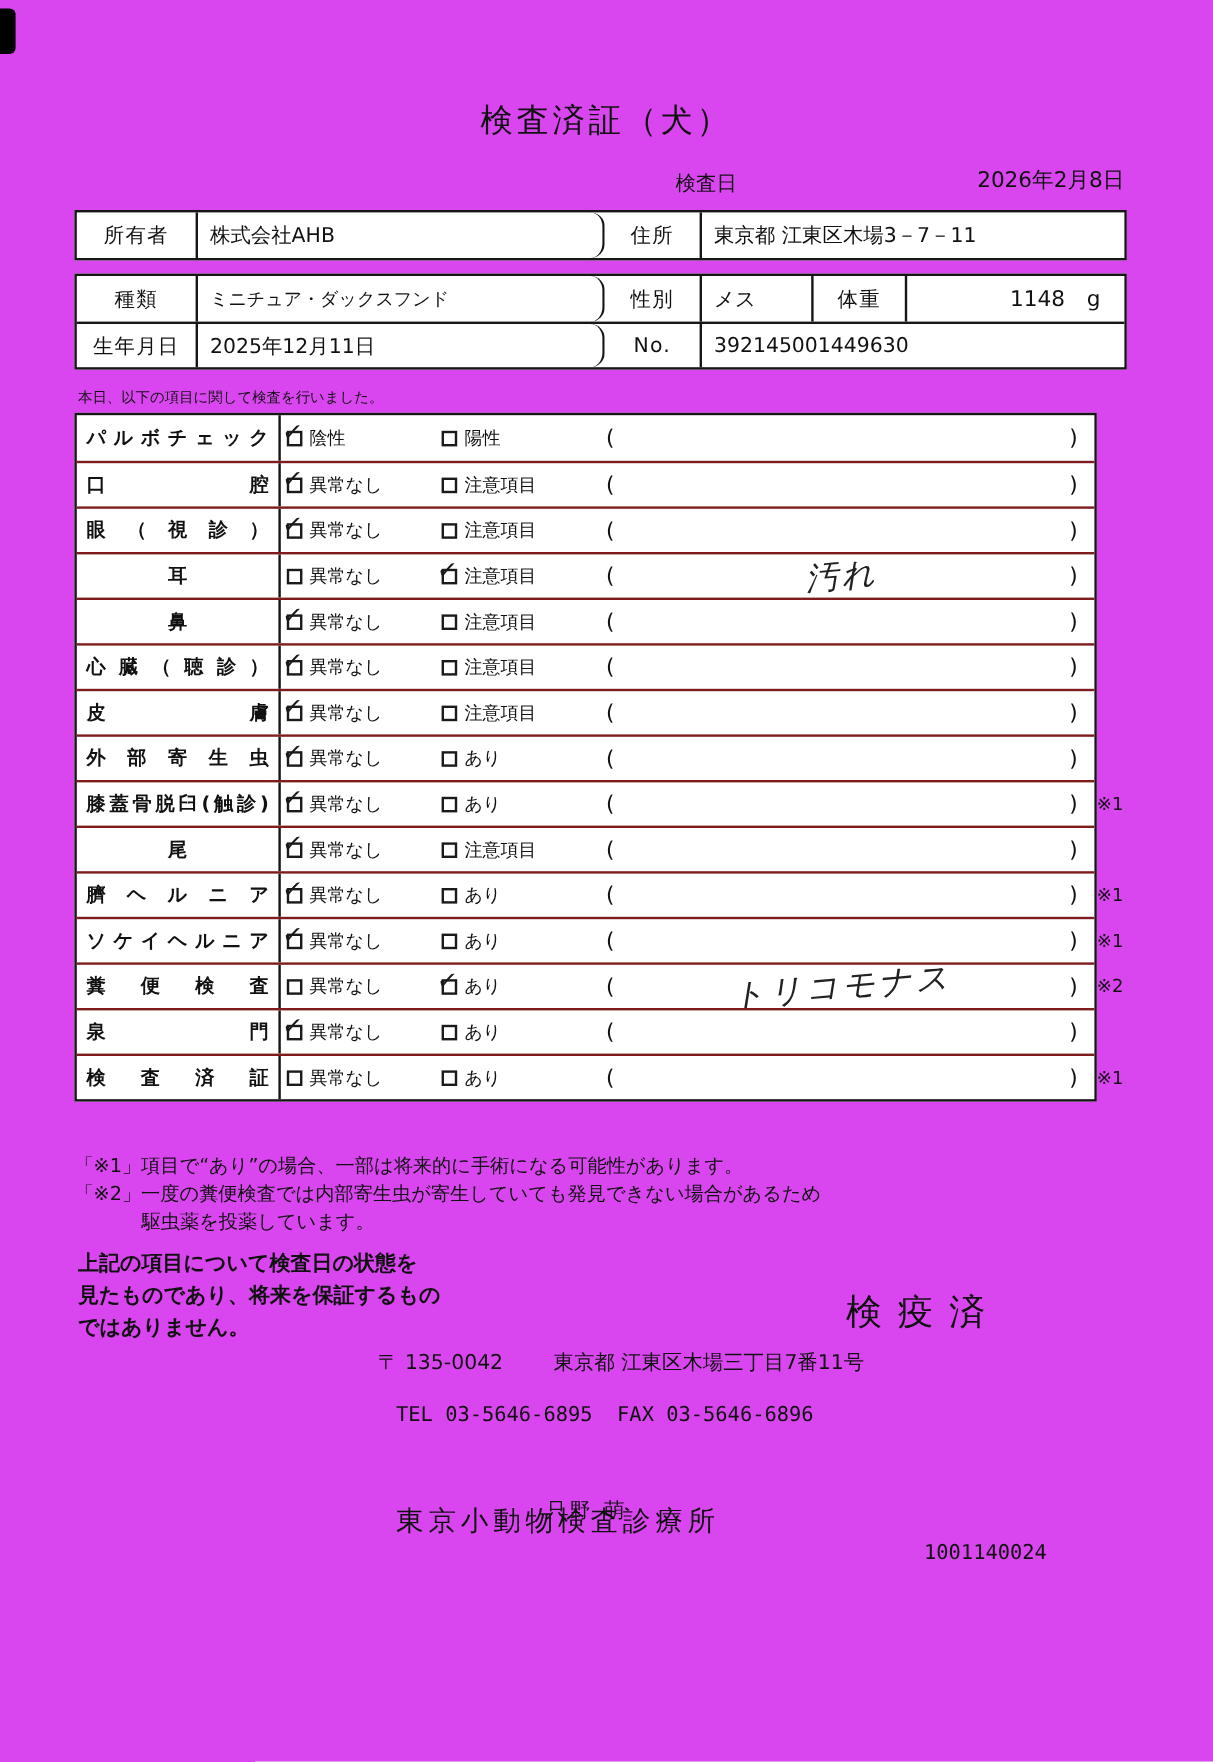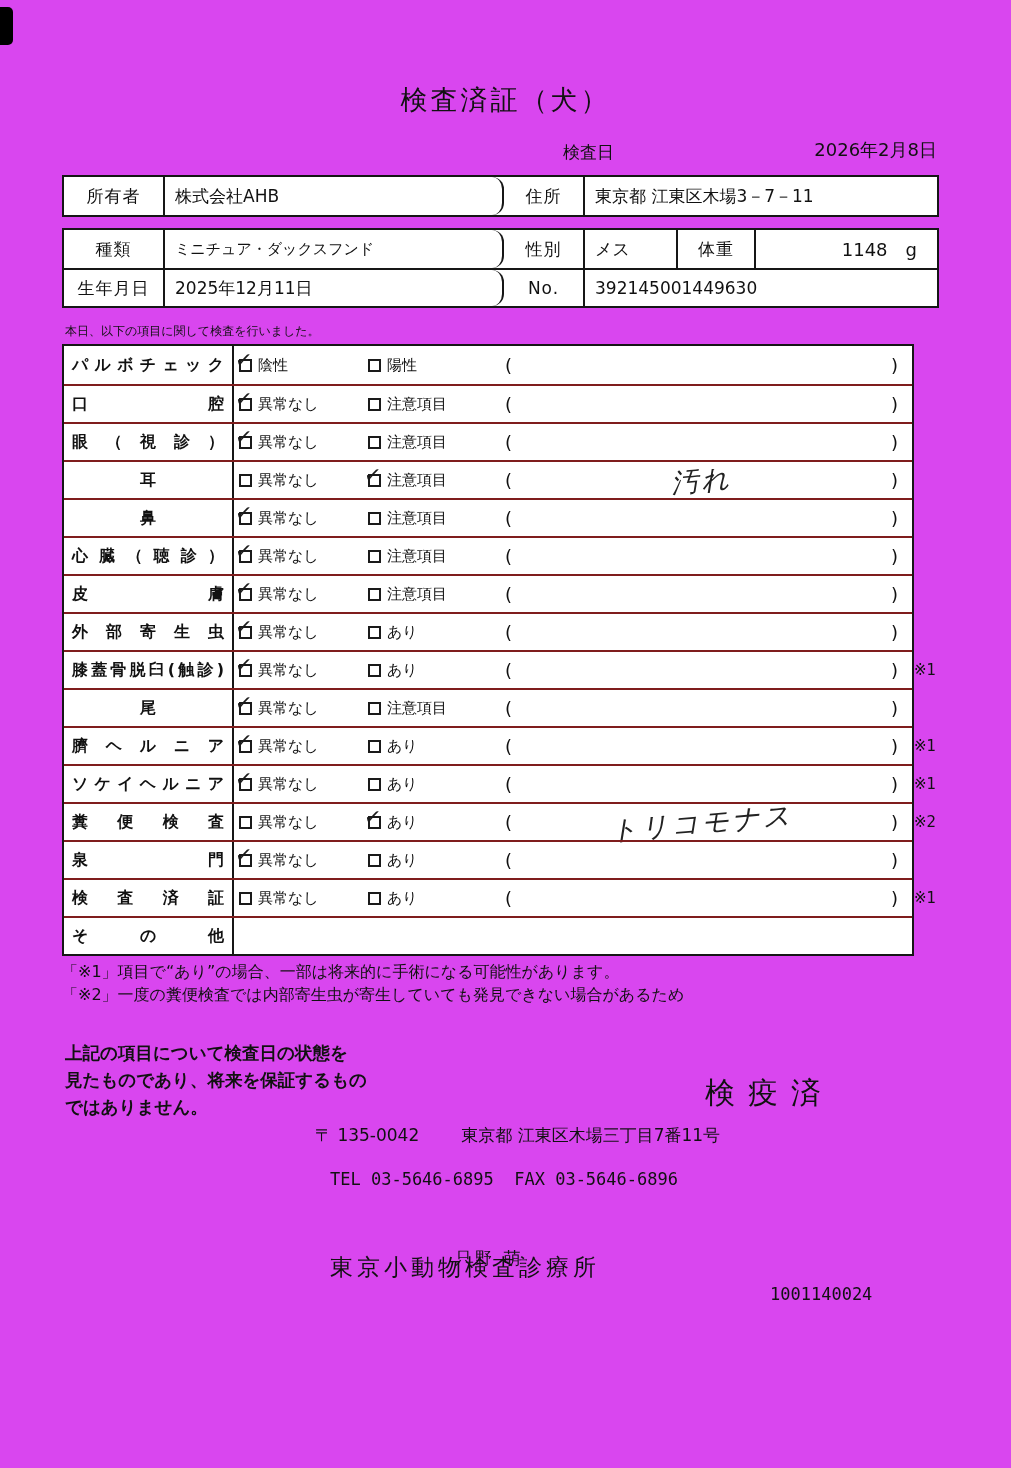--- a/index.html
+++ b/index.html
@@ -420,44 +420,26 @@
         <span class="cbg g2">
           <span class="checkbox"></span>
           <span class="cbl">あり</span>
         </span>
         <span class="paren">(</span>
         <span class="hand"></span>
         <span class="paren">)</span>
       </div>
       <span class="row-mark">※1</span>
     </div>
-      <div class="t-row">
-      <div class="t-label">
-        <span class="jl">その他</span>
-      </div>
-      <div class="t-content empty">
-        <span class="cbg g1">
-          <span class="checkbox"></span>
-          <span class="cbl"></span>
-        </span>
-        <span class="cbg g2">
-          <span class="checkbox"></span>
-          <span class="cbl"></span>
-        </span>
-        <span class="paren">(</span>
-        <span class="hand"></span>
-        <span class="paren">)</span>
-      </div>
-      <span class="row-mark"></span>
-    </div>
     </div>
 
   <div class="footnotes">
     <div>「※1」項目で“あり”の場合、一部は将来的に手術になる可能性があります。</div>
     <div>「※2」一度の糞便検査では内部寄生虫が寄生していても発見できない場合があるため</div>
+    <div class="fn-indent">駆虫薬を投薬しています。</div>
   </div>
 
   <div class="disclaimer">
     <div>上記の項目について検査日の状態を</div>
     <div>見たものであり、将来を保証するもの</div>
     <div>ではありません。</div>
   </div>
 
   <div class="stamp">検疫済</div>
 

